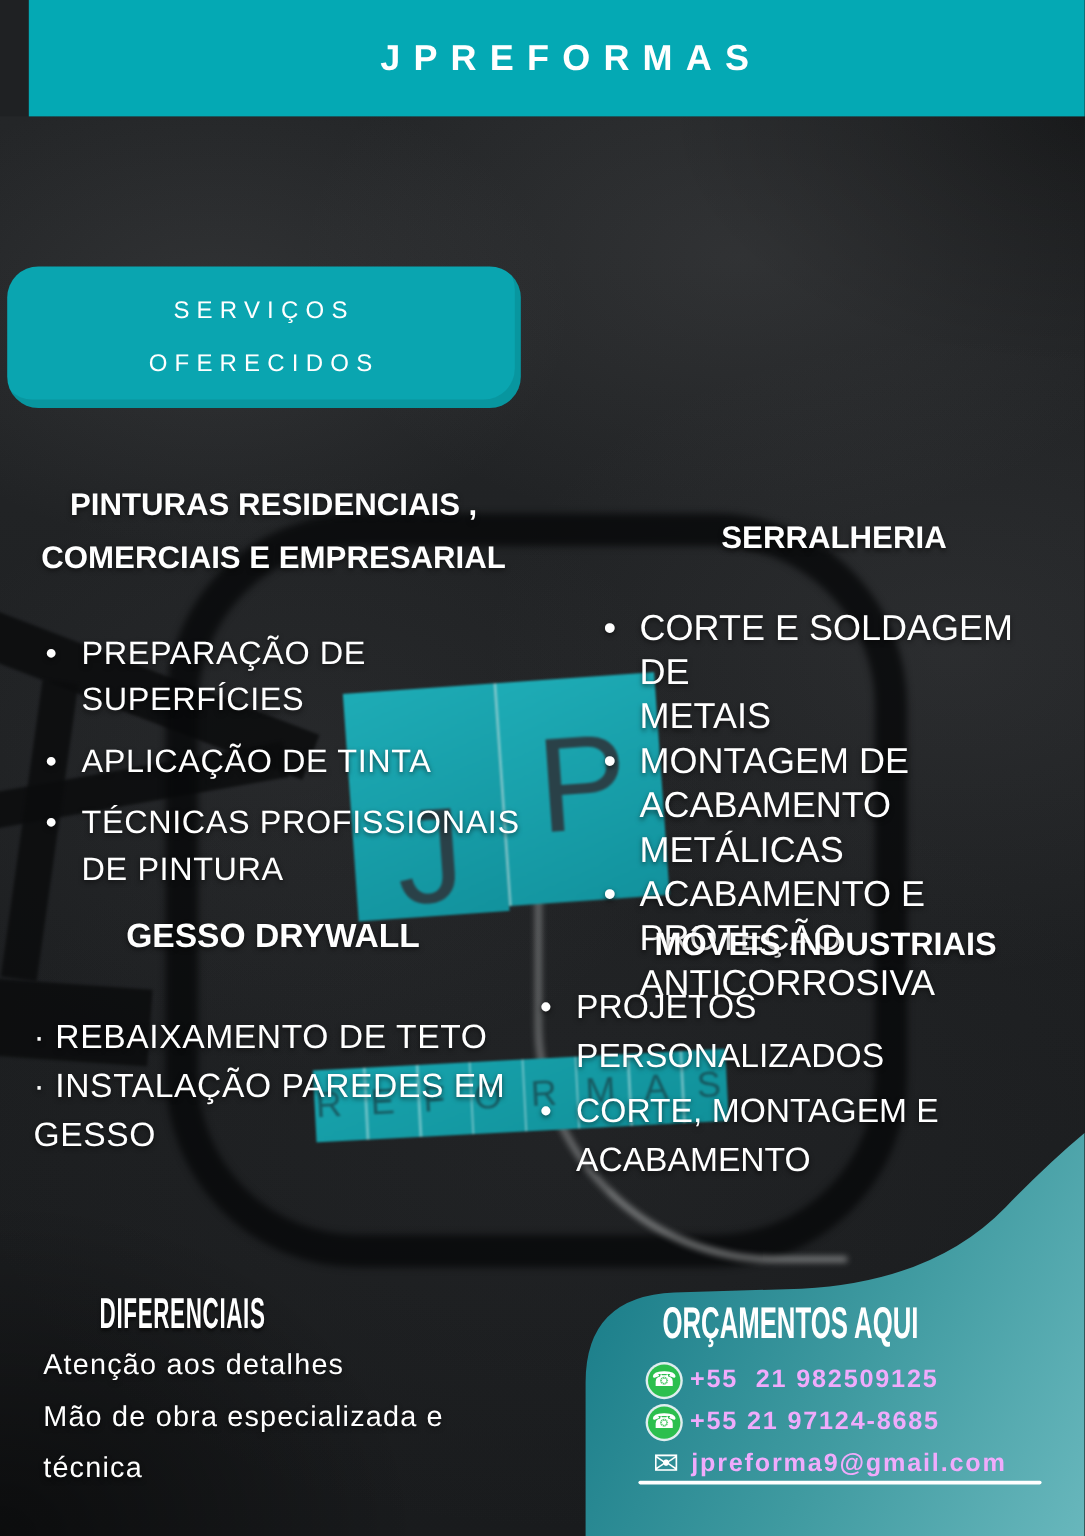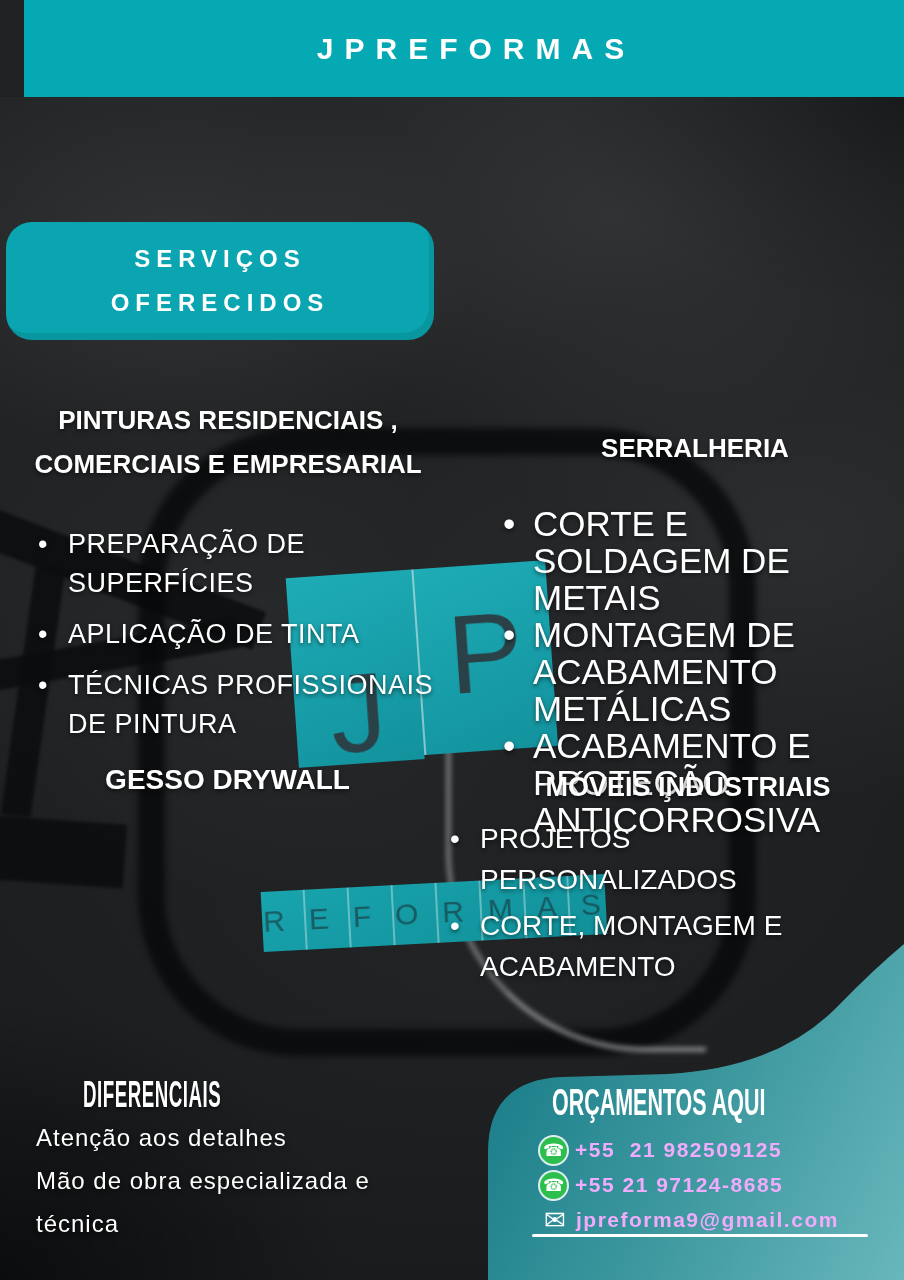--- a/index.html
+++ b/index.html
@@ -47,37 +47,37 @@
            repeating-linear-gradient(90deg,transparent 0 42px,rgba(235,245,245,.38) 42px 44px),
            linear-gradient(160deg,#18a4ae,#119099);
          display:flex;align-items:center;justify-content:center;filter:blur(.7px);}
   .strip span{color:rgba(24,56,62,.65);font-size:30px;letter-spacing:24px;font-weight:500;
               transform:translateX(10px);}
 
   
   .badge{position:absolute;left:6px;top:222px;width:428px;height:118px;border-radius:26px;
          background:#0aa5b0;box-shadow:inset -5px -7px 0 rgba(0,40,45,.12);z-index:6;
          display:flex;align-items:center;justify-content:center;}
-  .badge .label{color:#fff;font-weight:bold;font-size:24px;letter-spacing:6px;line-height:44px;
+  .badge .label{color:#fff;font-weight:normal;font-size:20px;letter-spacing:6px;line-height:44px;
                 text-align:center;white-space:pre-line;}
 
   
   .wtxt{color:#fff;text-shadow:0 2px 4px rgba(0,0,0,.55);}
   .sec-head{position:absolute;z-index:6;font-weight:bold;text-align:center;white-space:pre-line;}
   ul.blist{position:absolute;z-index:6;list-style:none;margin:0;padding:0;}
   ul.blist li{position:relative;white-space:pre-line;}
   ul.blist li::before{content:"\2022";position:absolute;left:-30px;top:0;}
   ul.plainlist{position:absolute;z-index:6;list-style:none;margin:0;padding:0;}
   ul.plainlist li{white-space:pre-line;}
 
   .pinturas-head{left:0;top:398px;width:456px;font-size:26px;line-height:44px;}
   .pinturas-list{left:68px;top:525px;font-size:27px;line-height:39px;font-weight:500;letter-spacing:.5px;}
   .pinturas-list li{margin-bottom:12px;width:390px;}
   .serralheria-head{left:540px;top:433px;width:310px;font-size:26px;}
-  .serralheria-list{left:533px;top:505px;font-size:35px;line-height:37px;font-weight:500;}
+  .serralheria-list{left:533px;top:505px;font-size:30px;line-height:37px;font-weight:500;}
   .serralheria-list li{width:345px;}
   .gesso-head{left:30px;top:764px;width:395px;font-size:28px;}
   .gesso-list{left:28px;top:843px;font-size:28px;line-height:41px;font-weight:500;letter-spacing:.5px;}
   .gesso-list li{width:420px;}
   .moveis-head{left:528px;top:740px;width:320px;font-size:27px;margin-top:32px;}
   .moveis-list{left:480px;top:818px;font-size:28px;line-height:41px;font-weight:500;}
   .moveis-list li{width:330px;margin-bottom:5px;}
 
   
   .dif-head{position:absolute;left:83px;top:1074px;z-index:6;font-size:36px;font-weight:bold;
@@ -161,20 +161,25 @@
   <ul class="blist wtxt serralheria-list">
     <li>CORTE E SOLDAGEM DE
 METAIS</li>
     <li>MONTAGEM DE
 ACABAMENTO METÁLICAS</li>
     <li>ACABAMENTO E PROTEÇÃO
 ANTICORROSIVA</li>
   </ul>
 
   <div class="sec-head wtxt gesso-head">GESSO DRYWALL</div>
+  <ul class="plainlist wtxt gesso-list">
+    <li>· REBAIXAMENTO DE TETO</li>
+    <li>· INSTALAÇÃO PAREDES EM
+GESSO</li>
+  </ul>
 
   <div class="sec-head wtxt moveis-head">MÓVEIS INDUSTRIAIS</div>
   <ul class="blist wtxt moveis-list">
     <li>PROJETOS
 PERSONALIZADOS</li>
     <li>CORTE, MONTAGEM E
 ACABAMENTO</li>
   </ul>
 
   <div class="dif-head wtxt">

